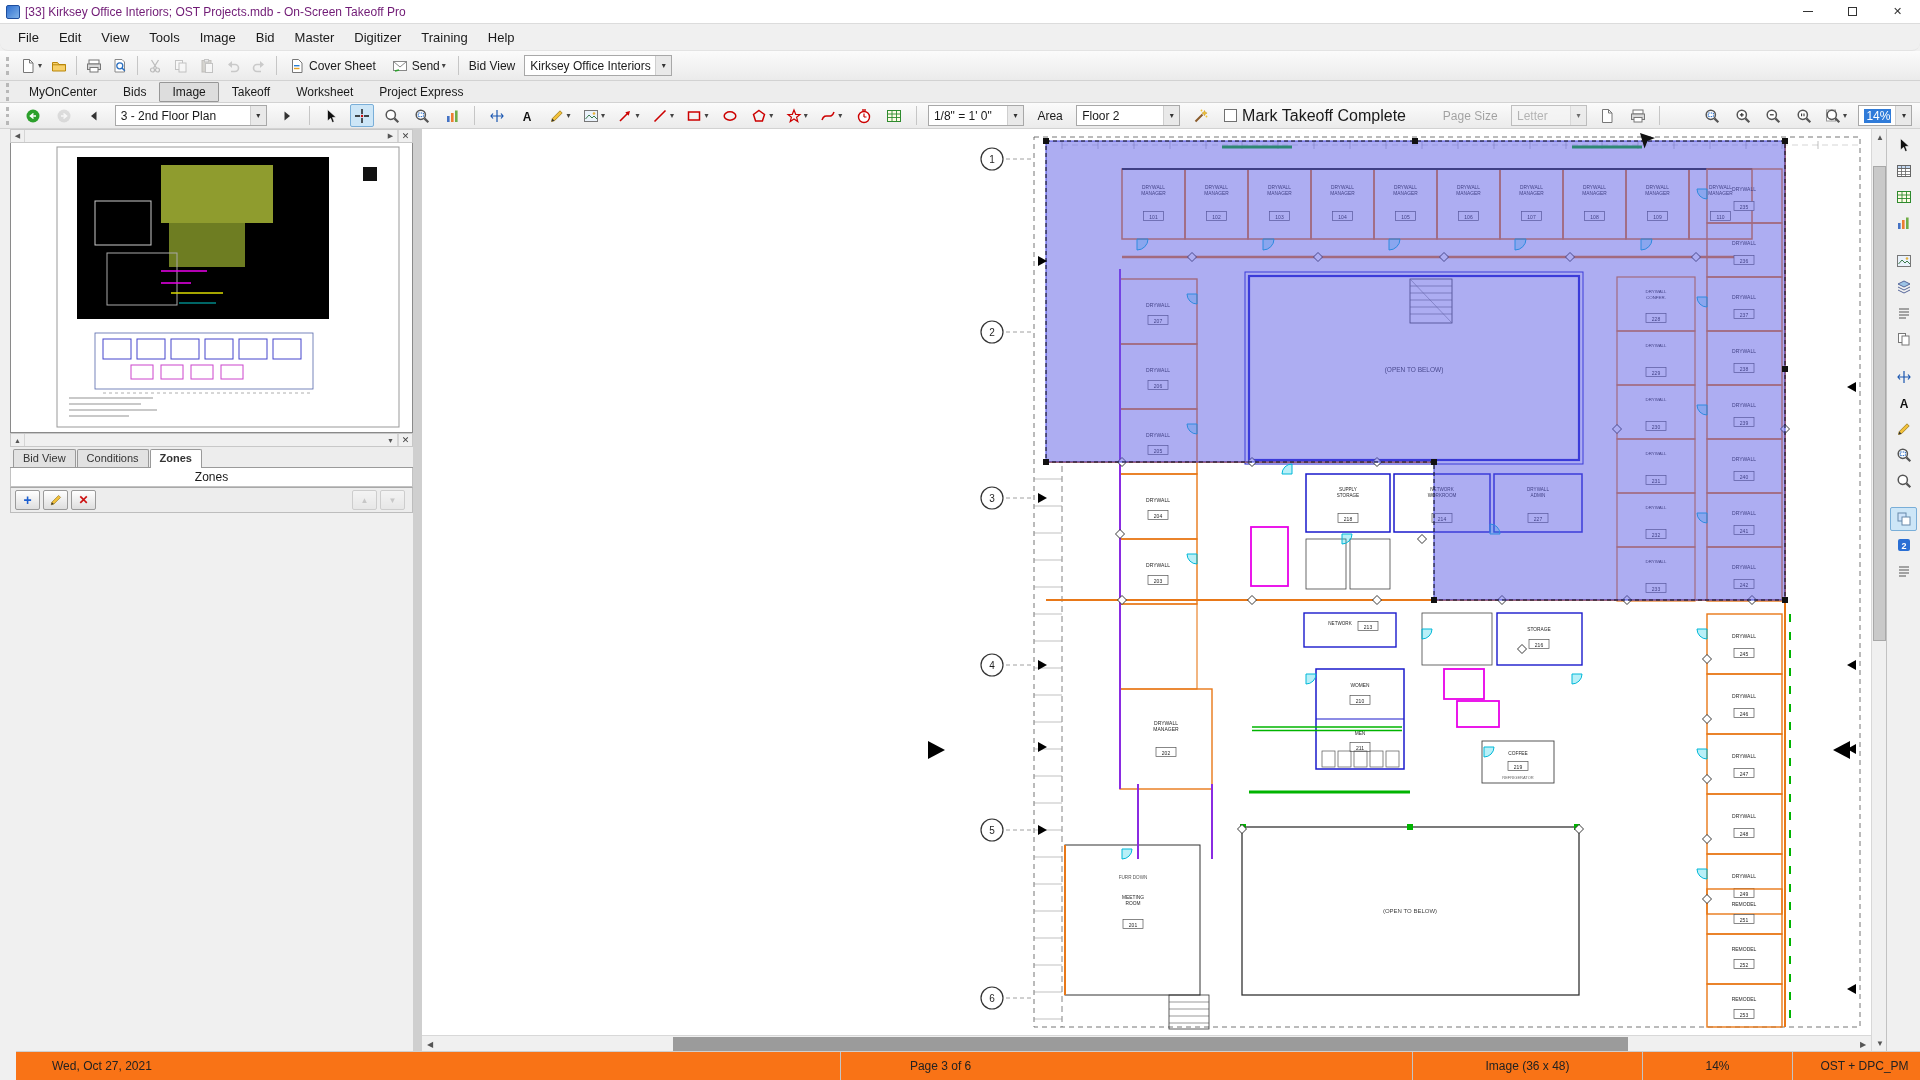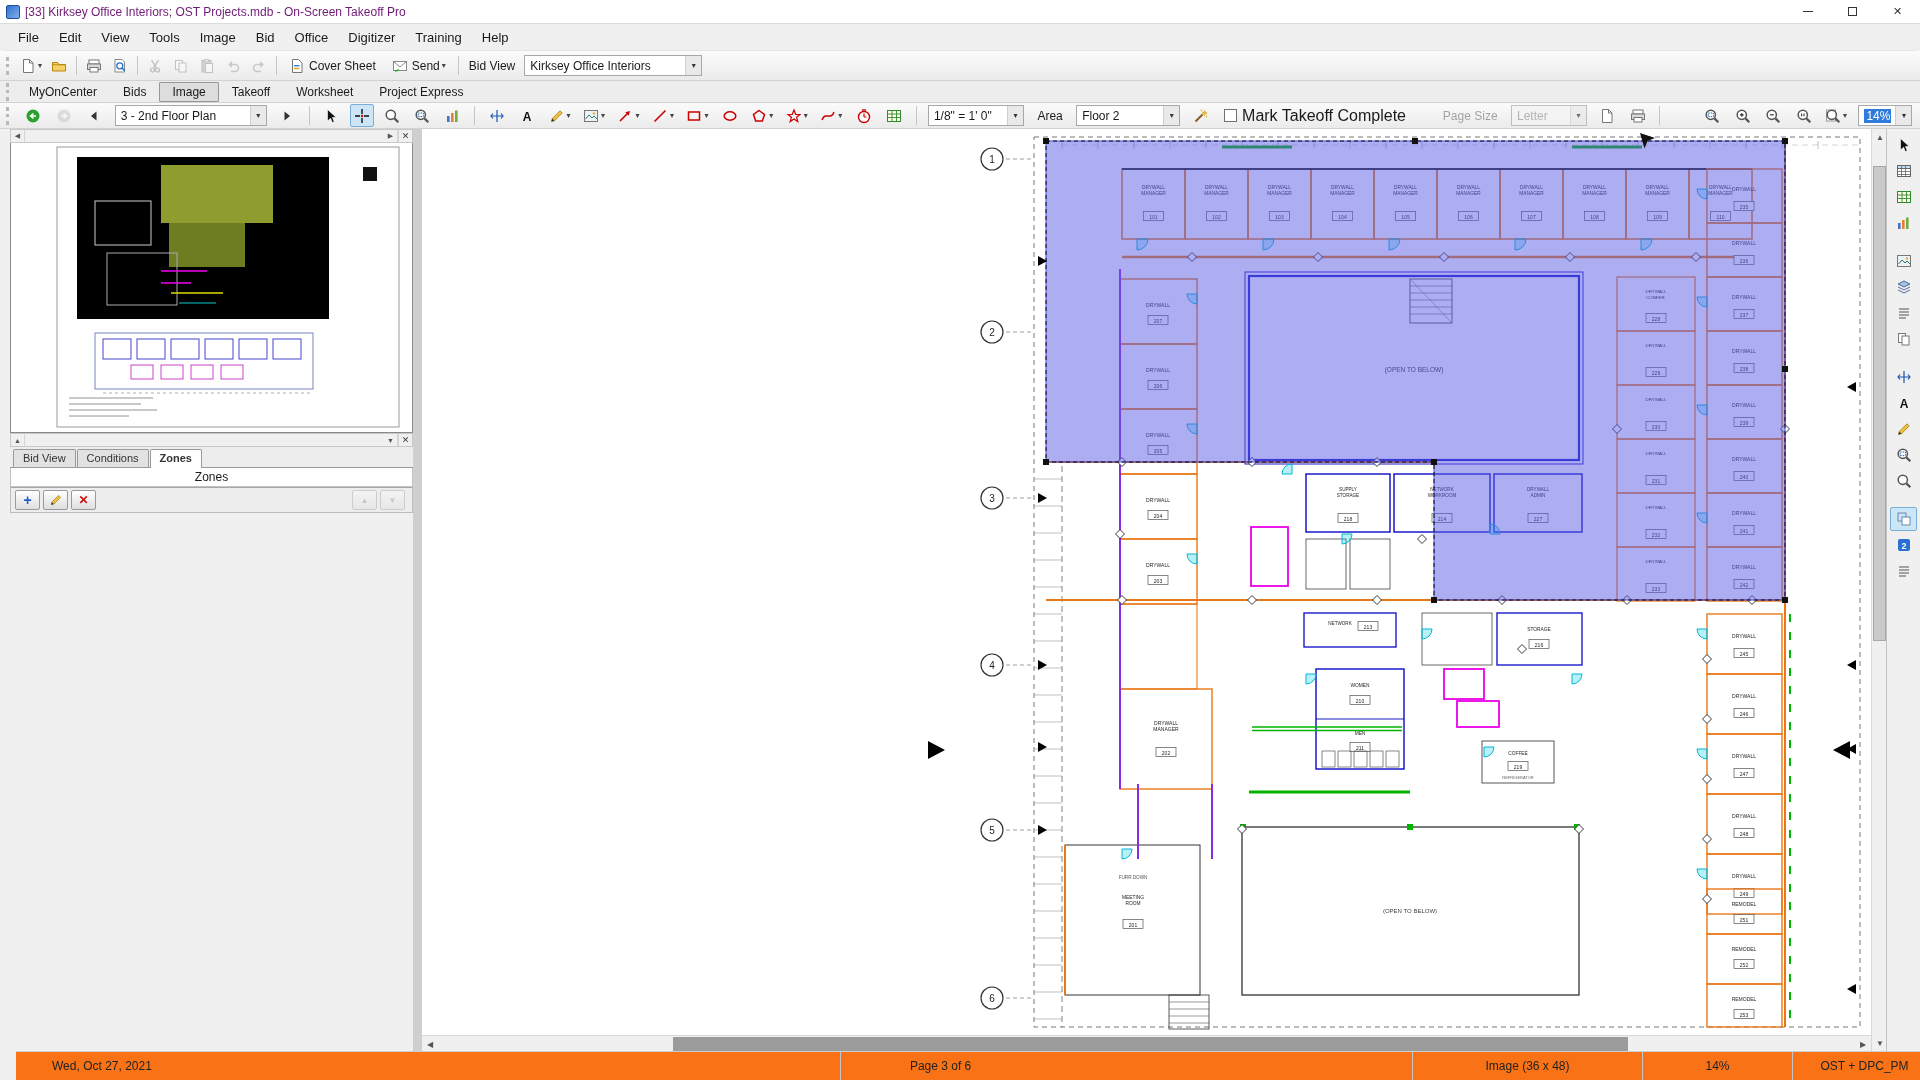--- a/index.html
+++ b/index.html
@@ -128,21 +128,21 @@
   </div>
 </div>
 
 <div id="menubar">
     <span class="menu-item">File</span>
     <span class="menu-item">Edit</span>
     <span class="menu-item">View</span>
     <span class="menu-item">Tools</span>
     <span class="menu-item">Image</span>
     <span class="menu-item">Bid</span>
-    <span class="menu-item">Office</span>
+    <span class="menu-item">Master</span>
     <span class="menu-item">Digitizer</span>
     <span class="menu-item">Training</span>
     <span class="menu-item">Help</span>
   </div>
 
 <div id="toolbar1" class="tb">
     <span class="grip"></span>
     <span class="tbtn">
       <span>
         <svg width="16" height="16" viewBox="0 0 16 16">
@@ -239,21 +239,21 @@
           <rect x="1.5" y="3.5" width="13" height="9" fill="#fff" stroke="#888"></rect>
           <path d="M1.5 3.5 L8 9 L14.5 3.5" fill="none" stroke="#888"></path>
           <path d="M3 13 L7 12" stroke="#2ca02c" stroke-width="1.6"></path>
         </svg>
       </span>
       <span class="bl">Send</span>
       <span class="dd">▾</span>
     </span>
     <span class="sep"></span>
     <span class="tblabel">Bid View</span>
-    <span class="combo" style="width:178px">
+    <span class="combo" style="width:148px">
       <span class="cv">Kirksey Office Interiors</span>
       <span class="ca">▾</span>
     </span>
   </div>
 
 <div id="tabsrow" class="tb">
     <span class="grip"></span>
     <span class="mtab">MyOnCenter</span>
     <span class="mtab">Bids</span>
     <span class="mtab active">Image</span>

